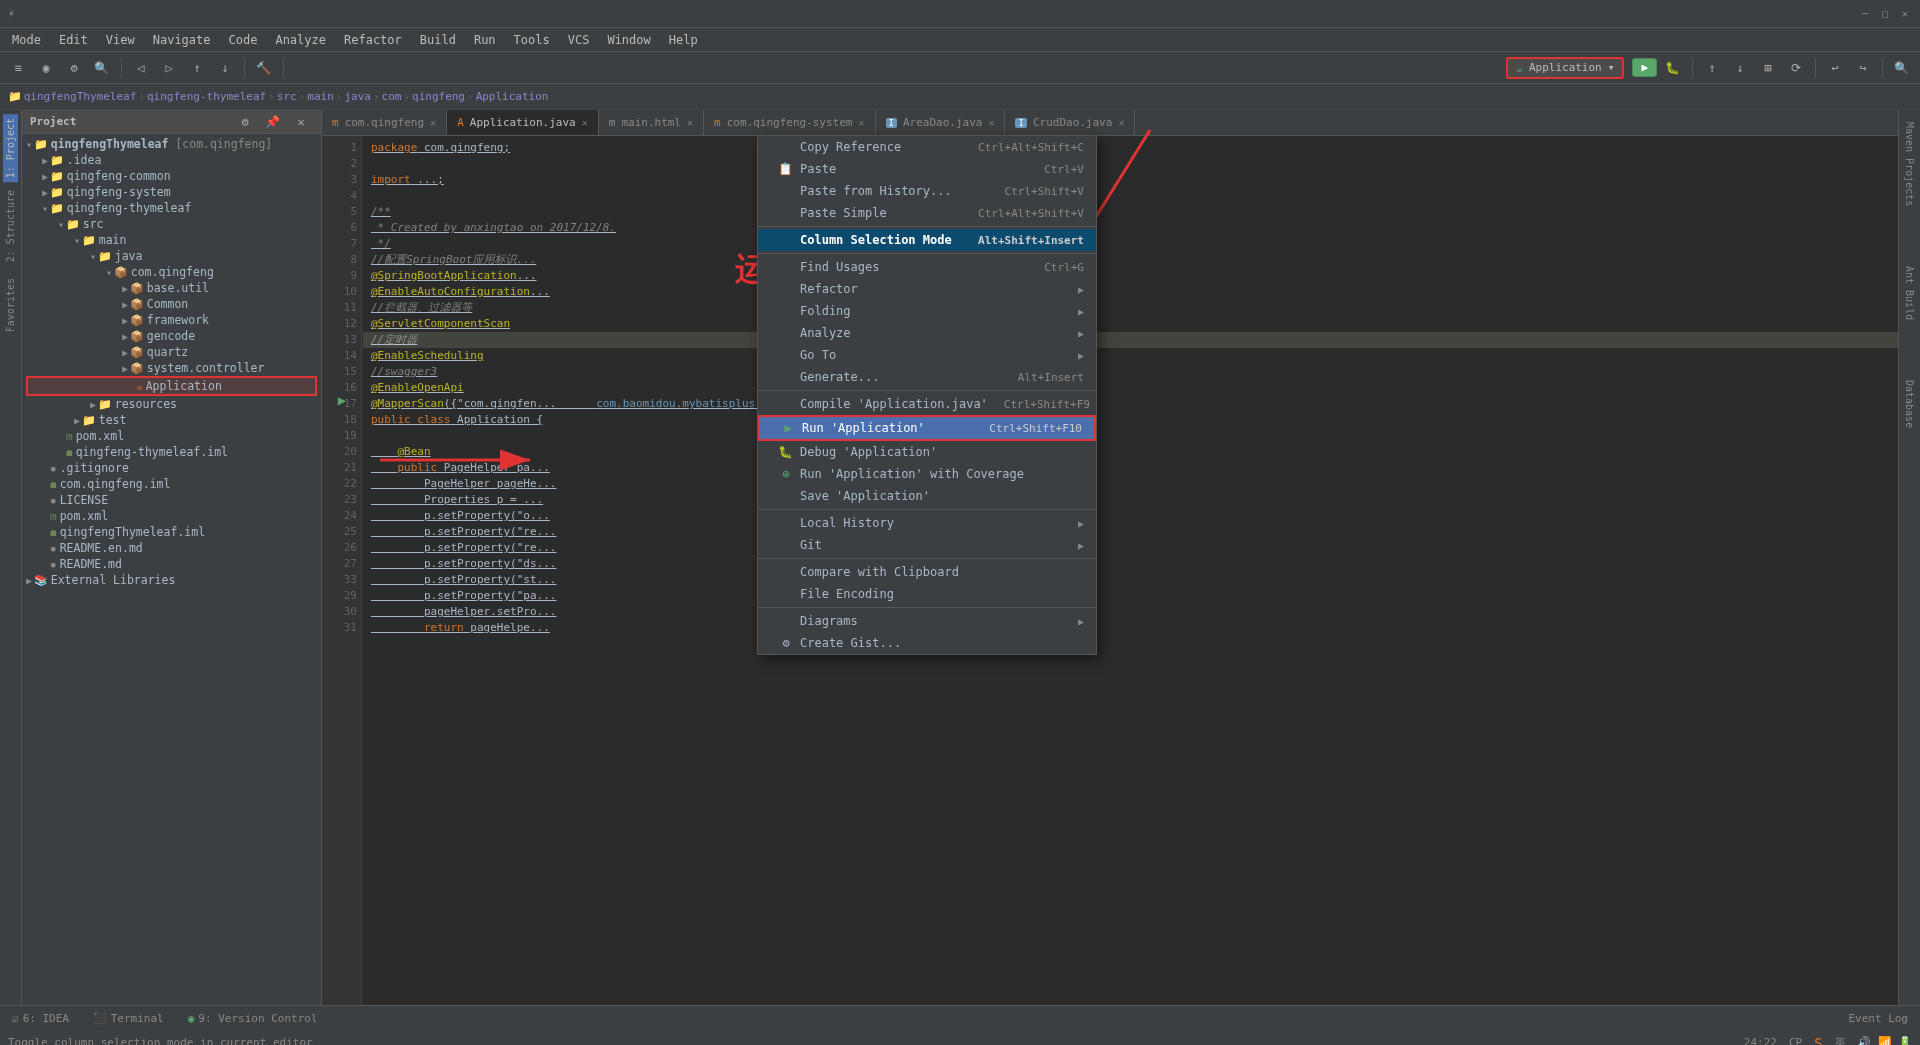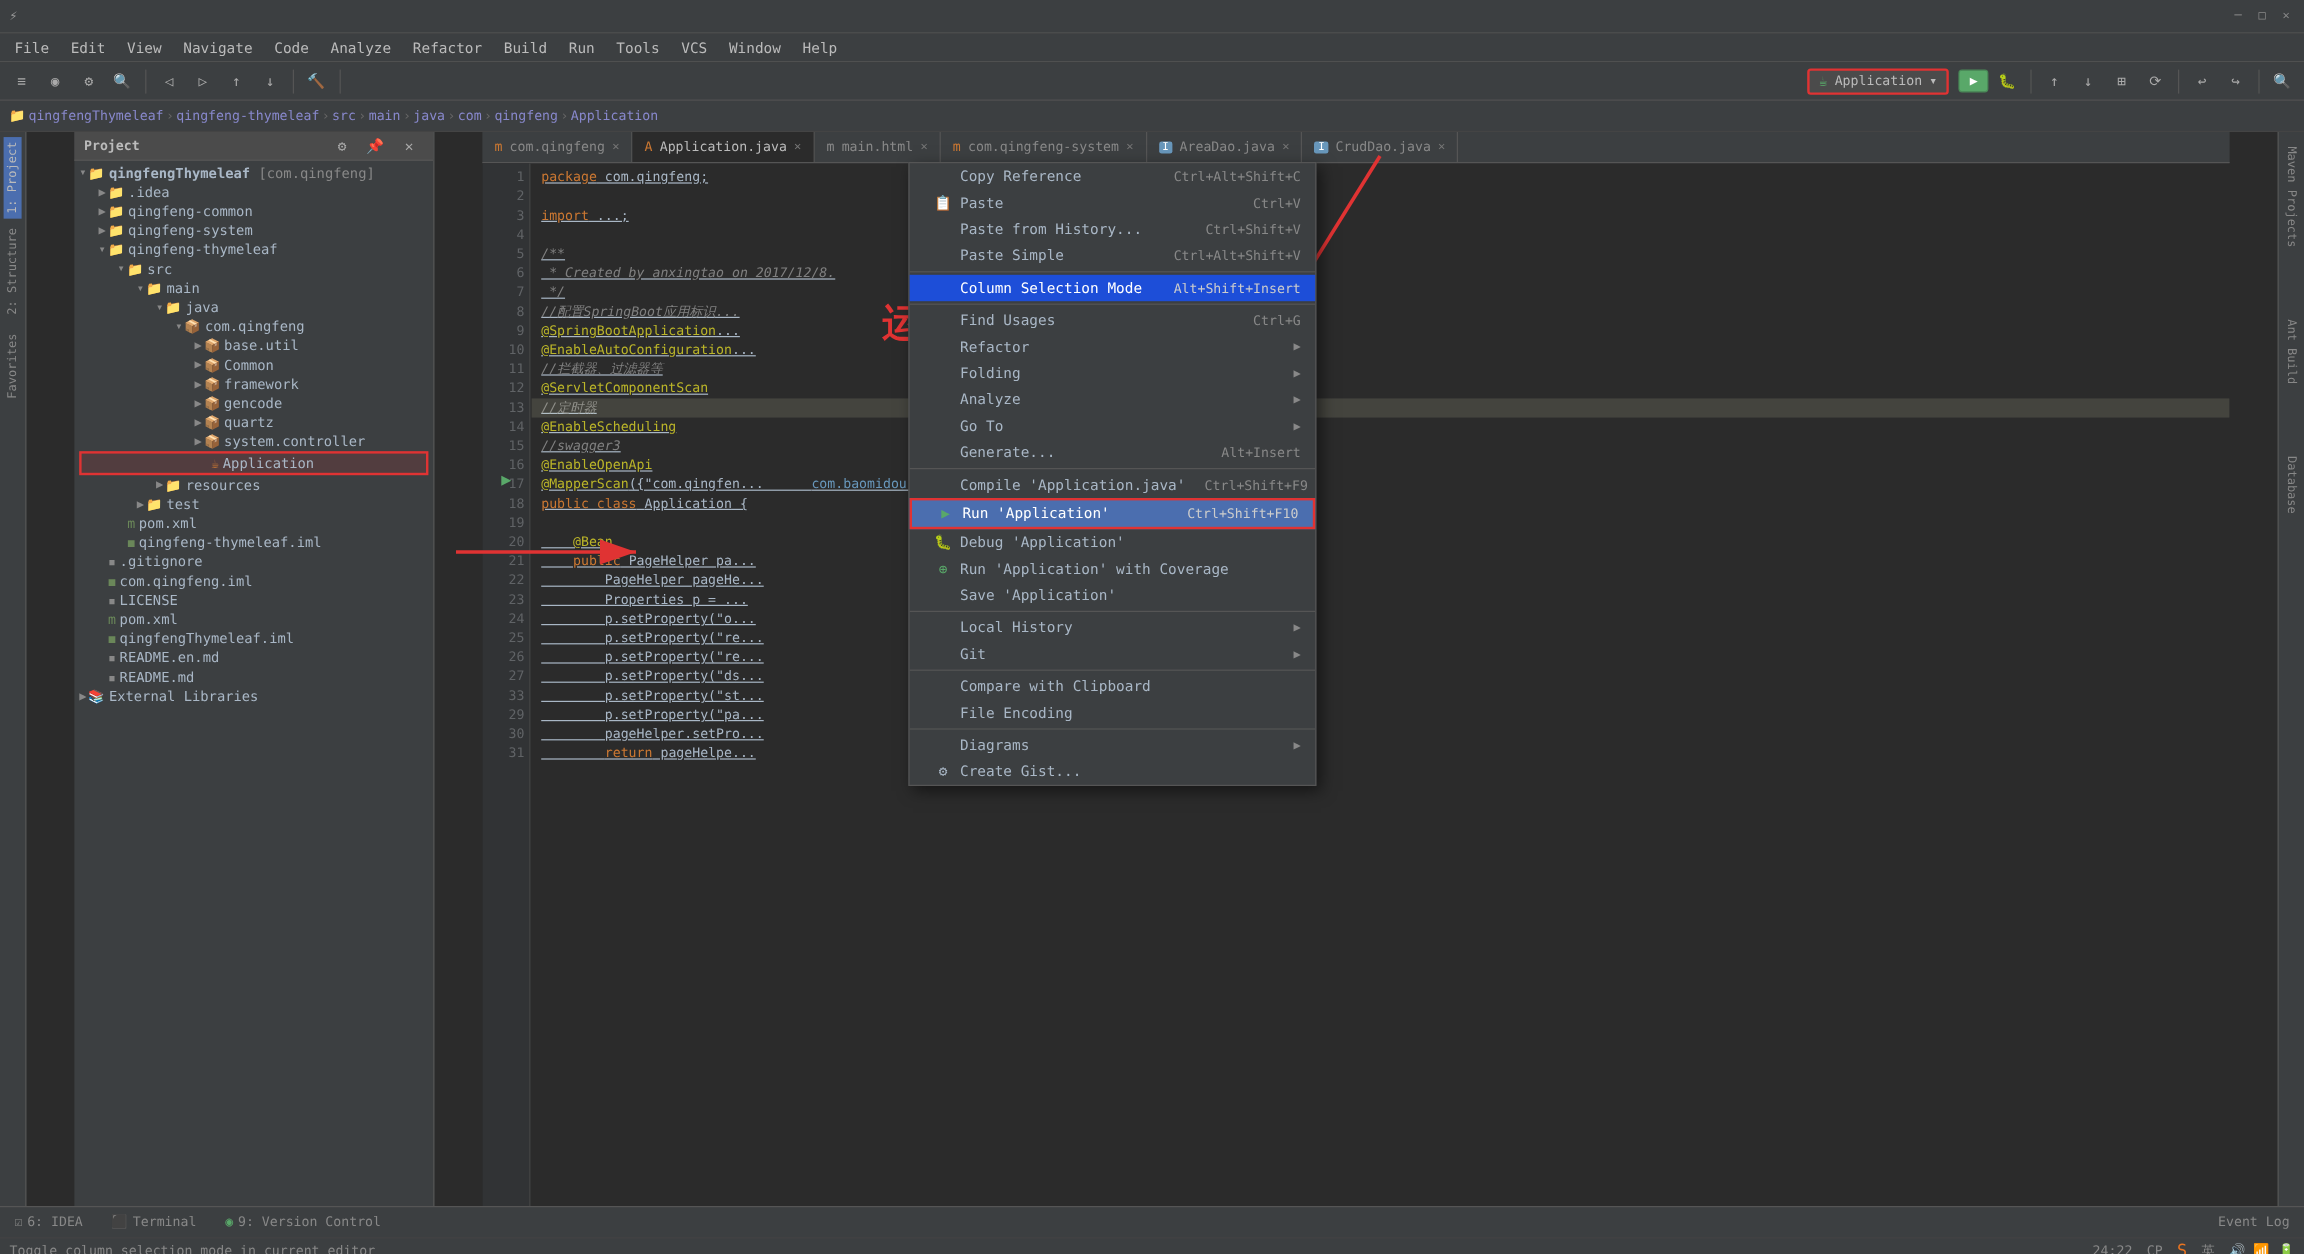--- a/index.html
+++ b/index.html
@@ -234,21 +234,21 @@
     }
     .ctx-item {
       display: flex;
       align-items: center;
       justify-content: space-between;
       padding: 4px 12px 4px 20px;
       cursor: pointer;
       white-space: nowrap;
       min-height: 22px;
     }
-    .ctx-item.active-highlight { background: #1d4ed8; color: white; }
+    .ctx-item.active-highlight { background: #0c4a6e; color: white; font-weight: bold; }
     .ctx-shortcut { color: #888; font-size: 11px; margin-left: 16px; }
     .ctx-separator { height: 1px; background: #555; margin: 2px 0; }
     .ctx-arrow { color: #888; font-size: 10px; }
     .ctx-icon { width: 16px; margin-right: 6px; display: inline-block; text-align: center; }
     .ctx-green { color: #59a869; }
     .ctx-item-left { display: flex; align-items: center; }
 
     
     #bottom-tabs {
       height: 26px;
@@ -338,21 +338,21 @@
 <div id="title-bar">
   <span style="font-size:11px;color:#999;">⚡</span>
   <div class="win-buttons">
     <div class="win-btn">─</div>
     <div class="win-btn">□</div>
     <div class="win-btn">✕</div>
   </div>
 </div>
 
 <div id="menu-bar">
-  <span class="menu-item">File</span>
+  <span class="menu-item">Mode</span>
   <span class="menu-item">Edit</span>
   <span class="menu-item">View</span>
   <span class="menu-item">Navigate</span>
   <span class="menu-item">Code</span>
   <span class="menu-item">Analyze</span>
   <span class="menu-item">Refactor</span>
   <span class="menu-item">Build</span>
   <span class="menu-item">Run</span>
   <span class="menu-item">Tools</span>
   <span class="menu-item">VCS</span>
@@ -408,21 +408,21 @@
   <span class="breadcrumb-sep"> › </span>
   <span style="color:#8888cc;">java</span>
   <span class="breadcrumb-sep"> › </span>
   <span style="color:#8888cc;">com</span>
   <span class="breadcrumb-sep"> › </span>
   <span style="color:#8888cc;">qingfeng</span>
   <span class="breadcrumb-sep"> › </span>
   <span style="color:#8888cc;">Application</span>
 </div>
 
-<div id="main-layout" style="height: 895px; gap: 40px;">
+<div id="main-layout" style="height: 895px;">
 
   <div id="left-side-tabs">
     <div class="side-tab-v" style="color:#bbb;background:#4b6eaf;padding:4px 2px;font-size:10px;">1: Project</div>
     <div class="side-tab-v">2: Structure</div>
     <div class="side-tab-v">Favorites</div>
   </div>
 
   <div id="project-panel">
     <div id="project-panel-header">
       <span>Project</span>

